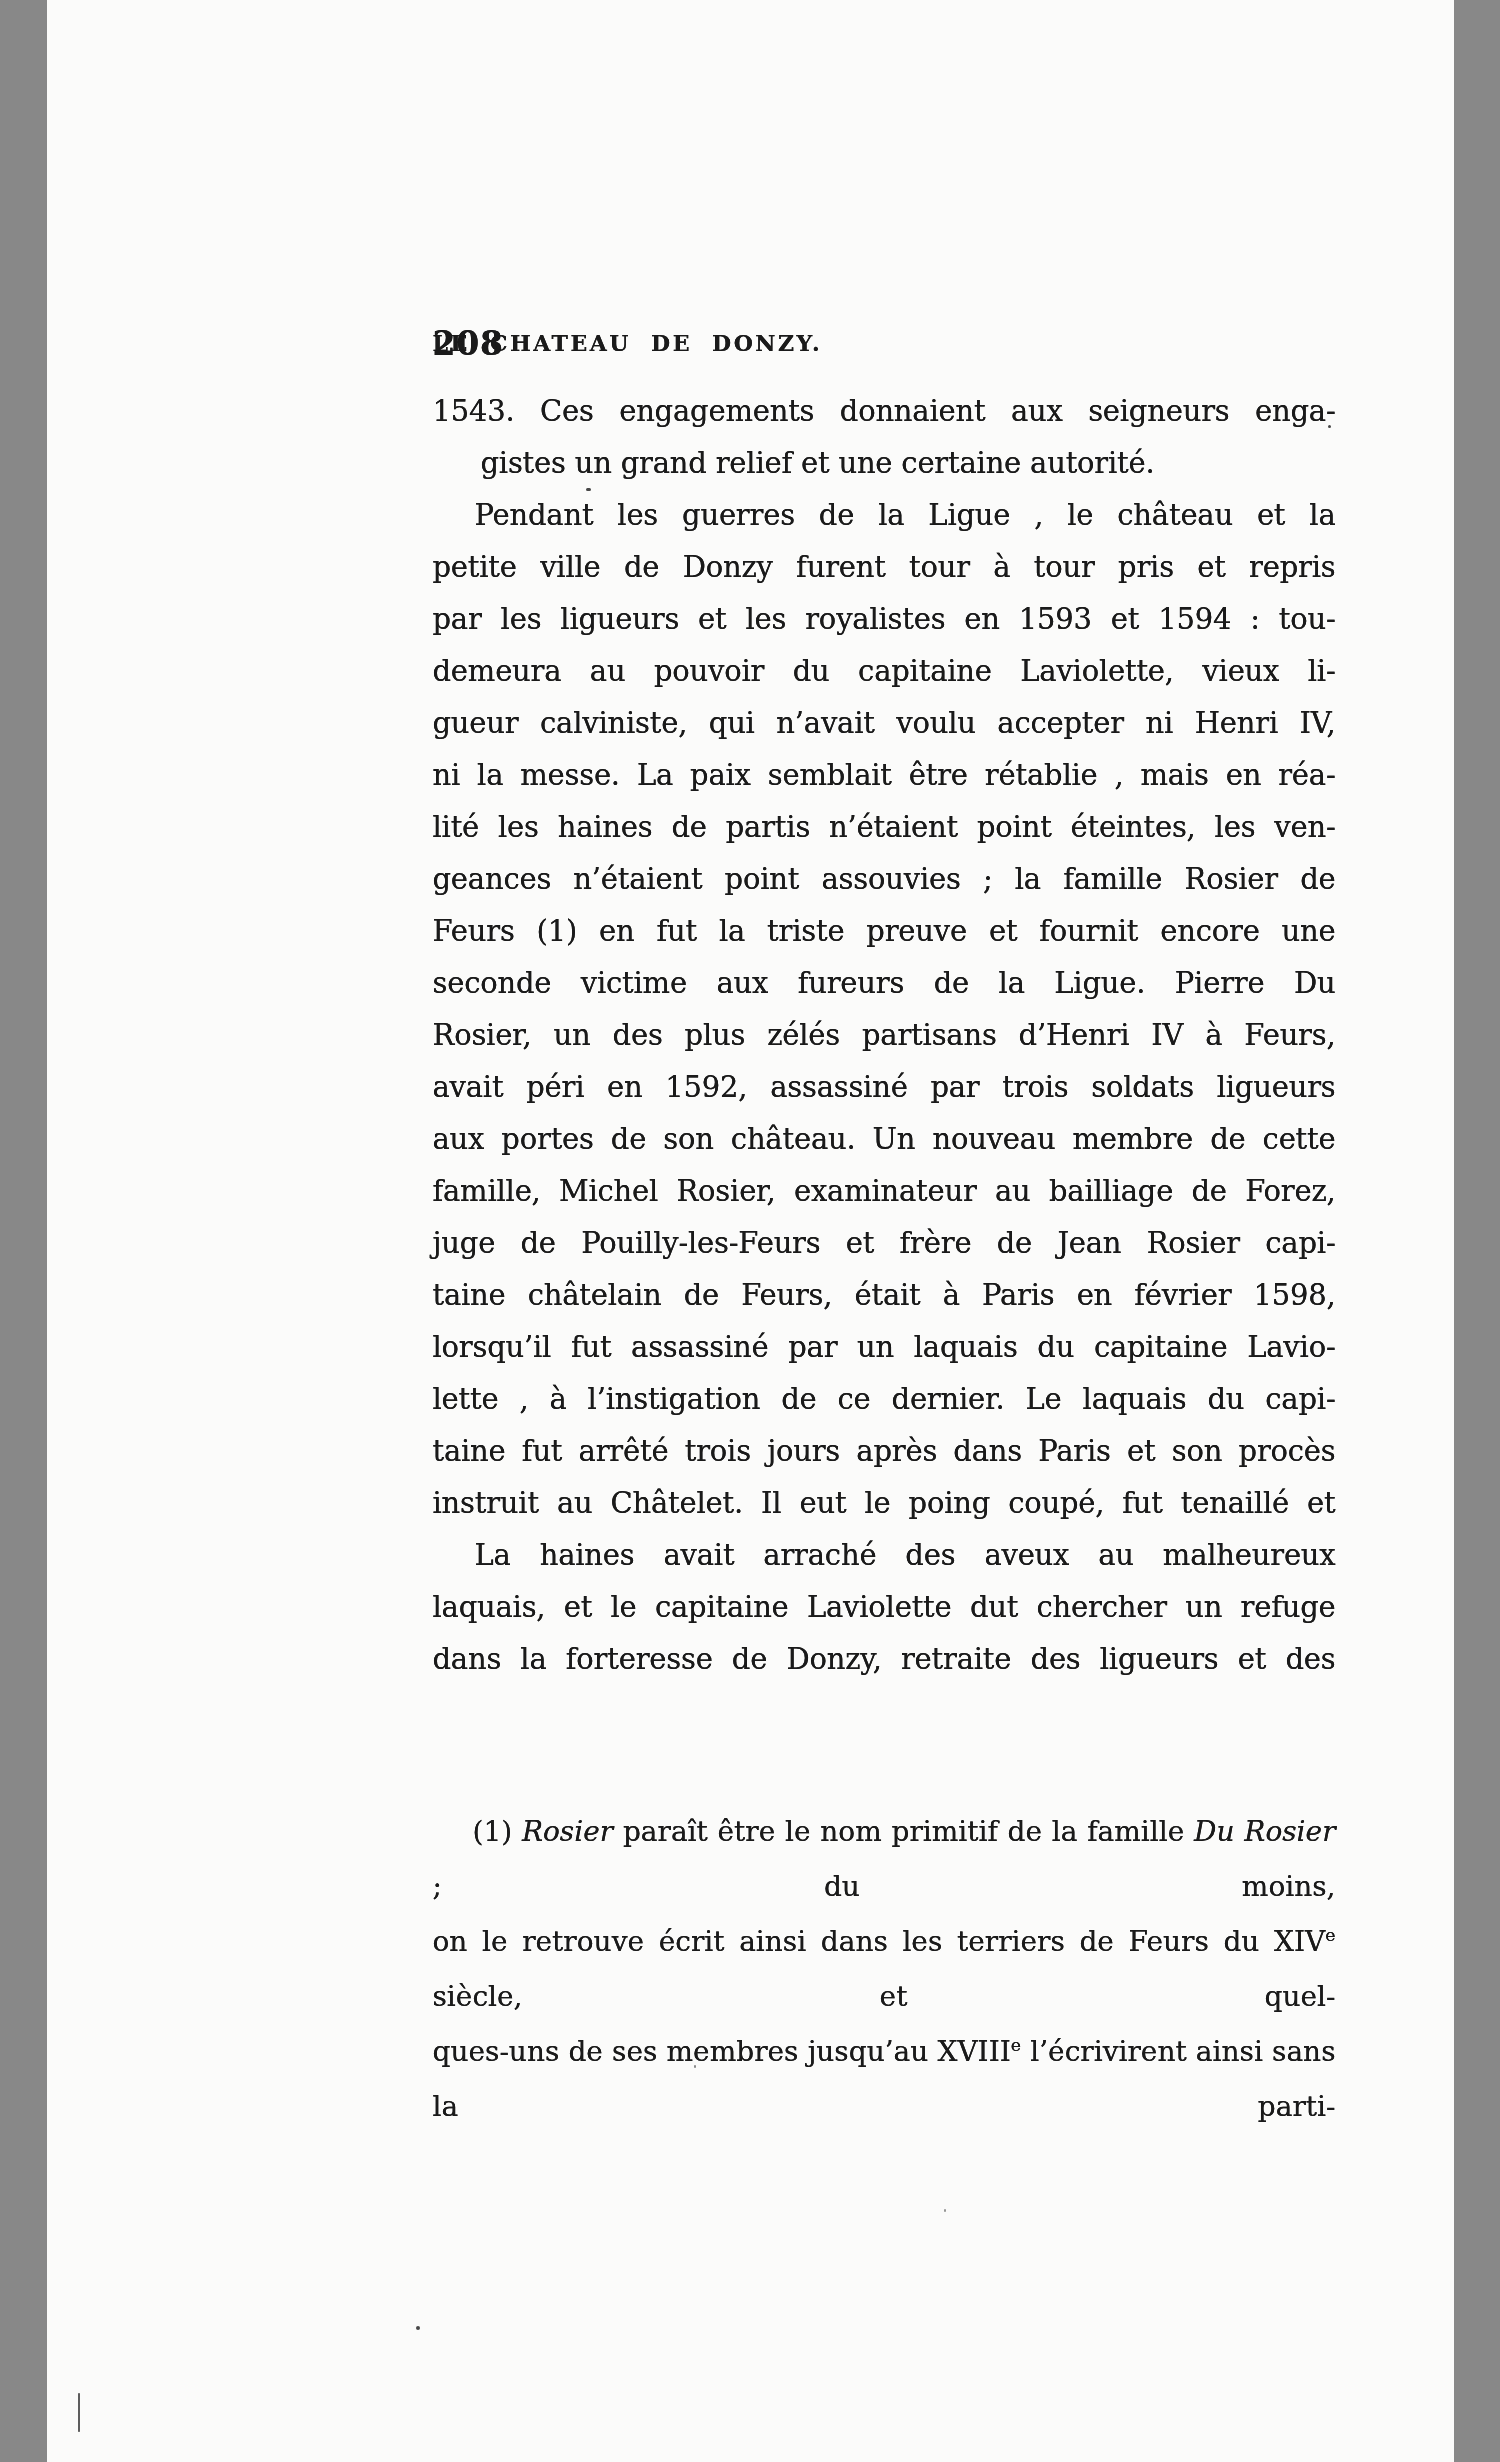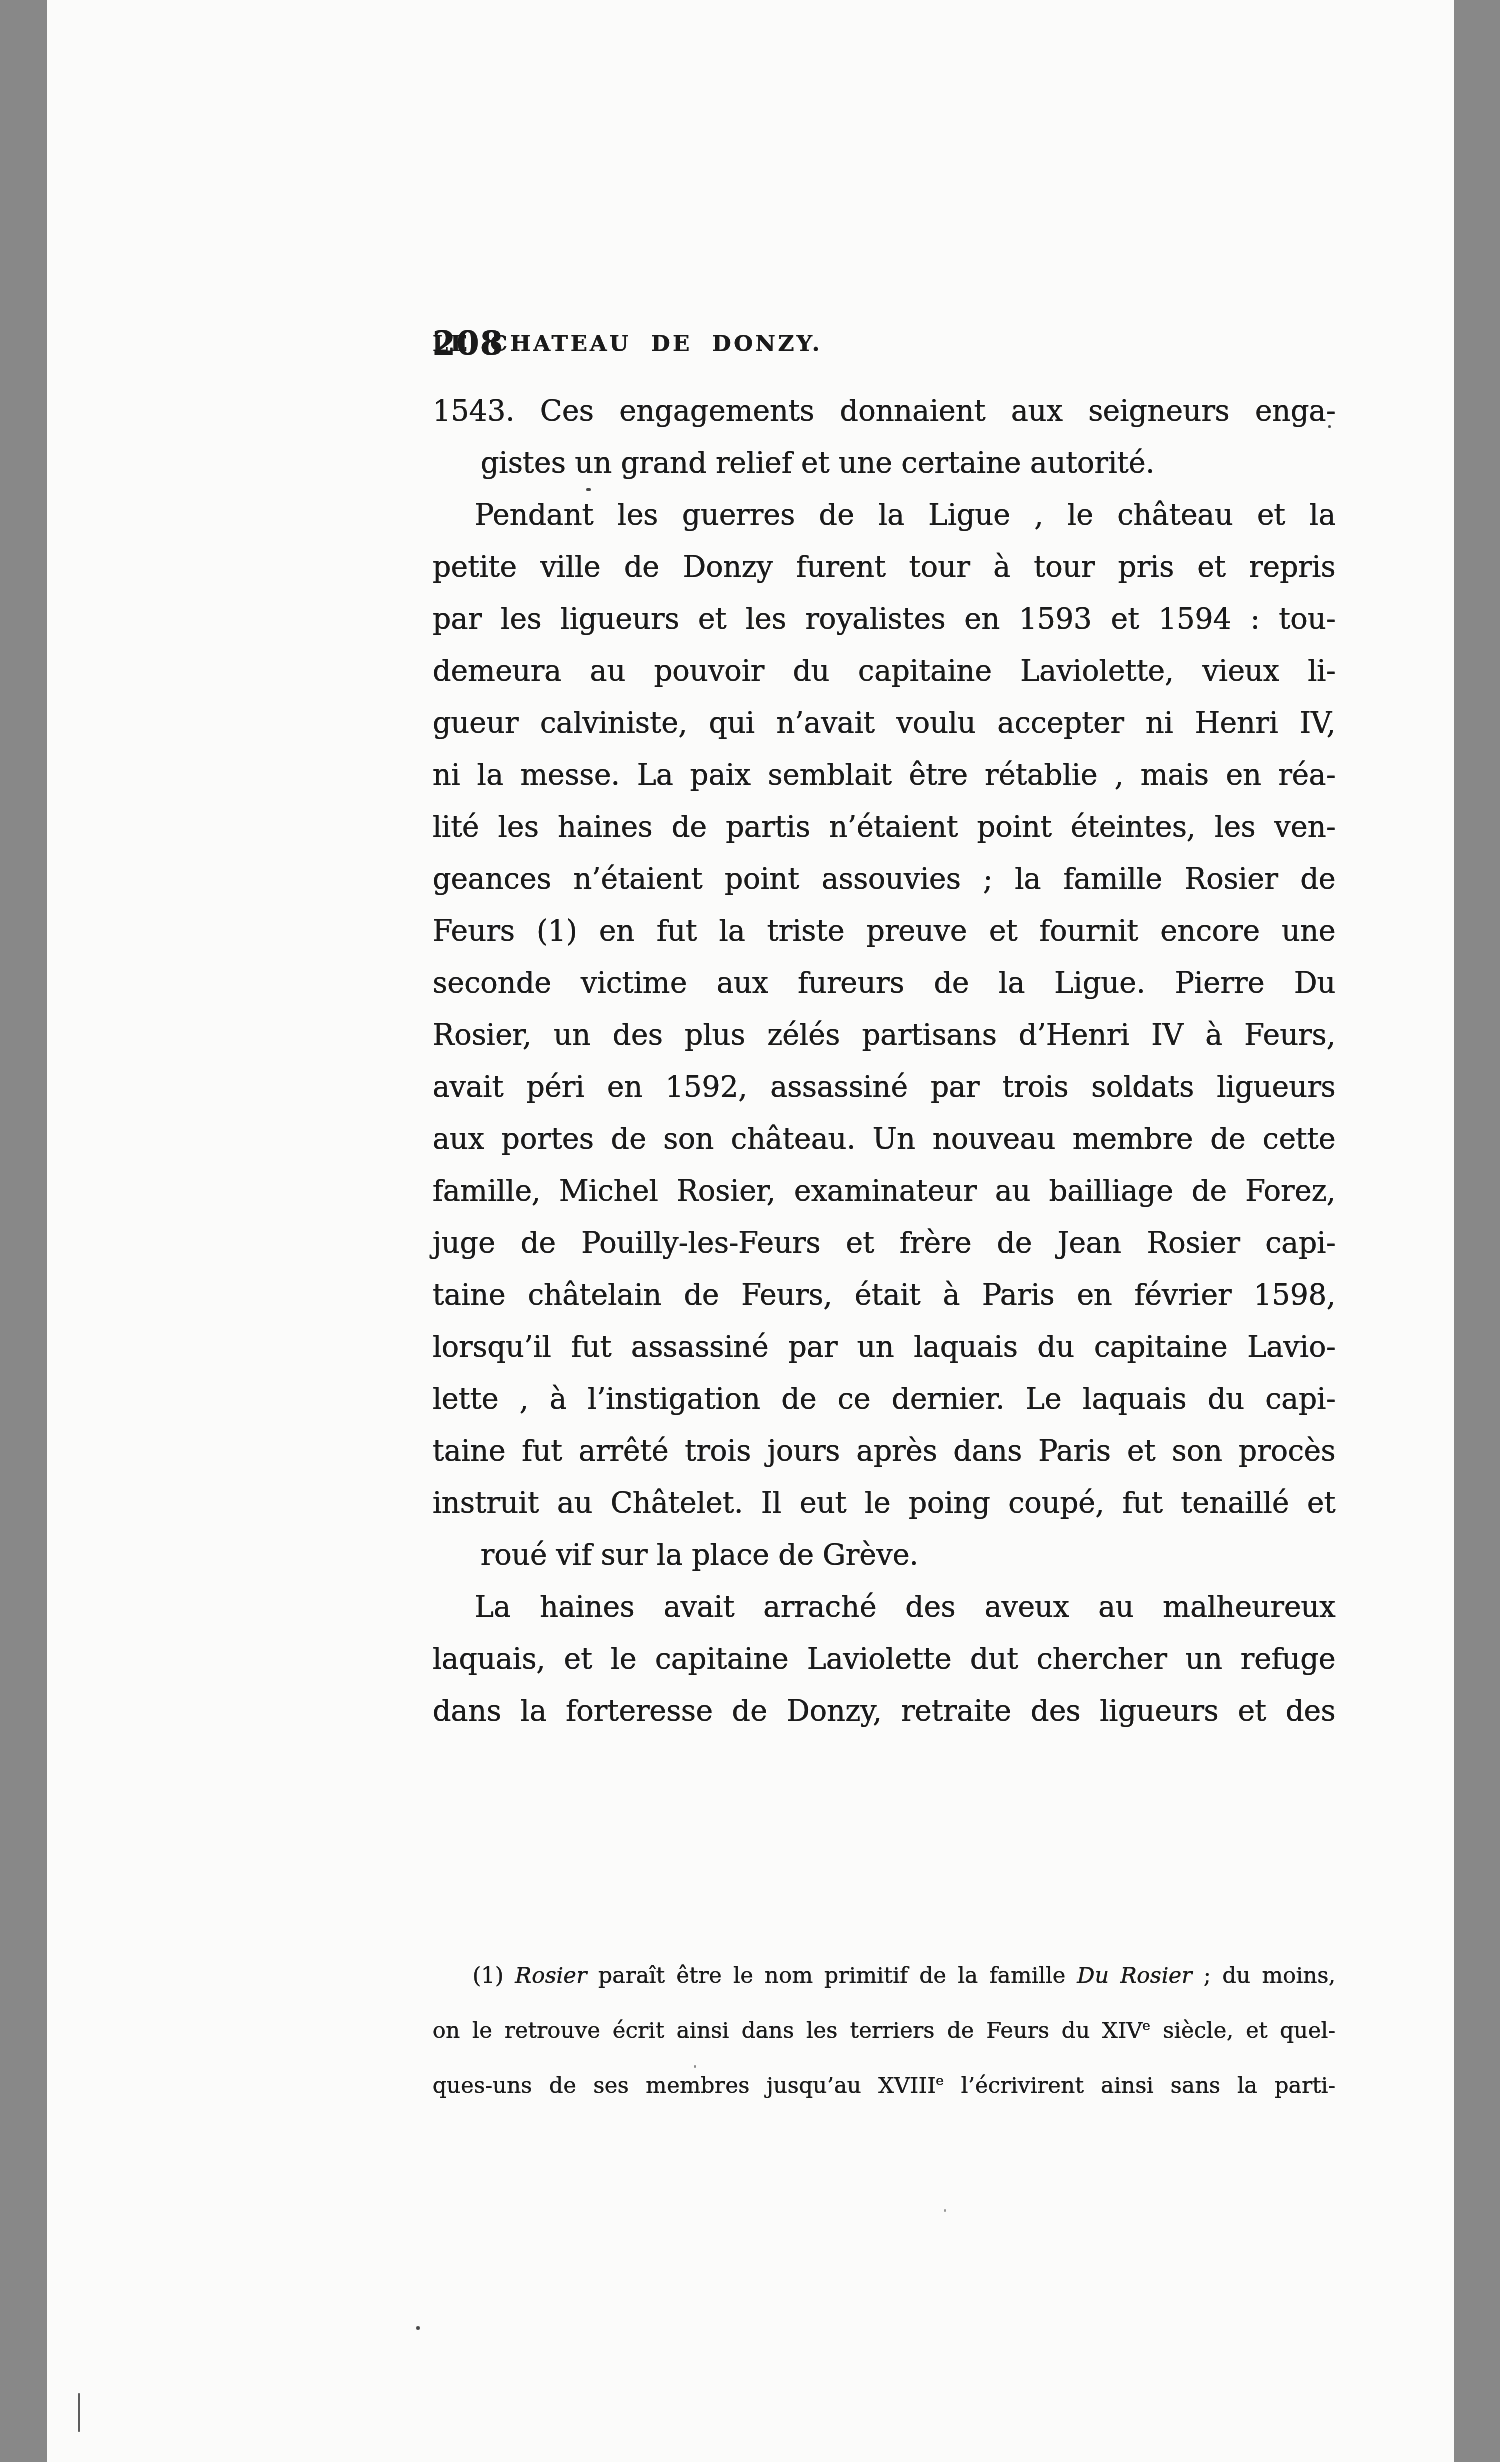--- a/index.html
+++ b/index.html
@@ -39,22 +39,22 @@
     text-shadow:0 0 0.4px currentColor;
   }
   .line{
     text-align:justify;
     text-align-last:justify;
   }
   .line.para-end{text-align-last:left;margin-left:48px;}
   .line.indent{text-indent:42px;}
   
   .footnote{
-    position:absolute;left:386px;top:1948px;width:903px;
-    font-size:22px;line-height:55px;
+    position:absolute;left:386px;top:1804px;width:903px;
+    font-size:28px;line-height:55px;
     text-shadow:0 0 0.3px currentColor;
   }
   .footnote .line{text-align:justify;text-align-last:justify;}
   .footnote .line.para-end{text-align-last:left;}
   .footnote .line.indent{text-indent:40px;}
   .it{font-style:italic;}
   .sup{font-size:0.62em;vertical-align:super;line-height:0;}
   
   .speck{position:absolute;background:var(--ink);border-radius:50%;opacity:0.8;}
   .sp1{left:539px;top:488px;width:5.9px;height:3.4px;border-radius:1.7px;}
@@ -91,21 +91,20 @@
       <div class="line">Rosier, un des plus zélés partisans d’Henri IV à Feurs,</div>
       <div class="line">avait péri en 1592, assassiné par trois soldats ligueurs</div>
       <div class="line">aux portes de son château. Un nouveau membre de cette</div>
       <div class="line">famille, Michel Rosier, examinateur au bailliage de Forez,</div>
       <div class="line">juge de Pouilly-les-Feurs et frère de Jean Rosier capi-</div>
       <div class="line">taine châtelain de Feurs, était à Paris en février 1598,</div>
       <div class="line">lorsqu’il fut assassiné par un laquais du capitaine Lavio-</div>
       <div class="line">lette , à l’instigation de ce dernier. Le laquais du capi-</div>
       <div class="line">taine fut arrêté trois jours après dans Paris et son procès</div>
       <div class="line">instruit au Châtelet. Il eut le poing coupé, fut tenaillé et</div>
-      <div class="line para-end">roué vif sur la place de Grève.</div>
       <div class="line indent">La haines avait arraché des aveux au malheureux</div>
       <div class="line">laquais, et le capitaine Laviolette dut chercher un refuge</div>
       <div class="line">dans la forteresse de Donzy, retraite des ligueurs et des</div>
     </div>
 
   <div class="footnote">
       <div class="line indent"><span>(1) </span><span class="it">Rosier</span><span> paraît être le nom primitif de la famille </span><span class="it">Du Rosier</span><span> ; du moins,</span></div>
       <div class="line"><span>on le retrouve écrit ainsi dans les terriers de Feurs du XIV</span><span class="sup">e</span><span> siècle, et quel-</span></div>
       <div class="line"><span>ques-uns de ses membres jusqu’au XVIII</span><span class="sup">e</span><span> l’écrivirent ainsi sans la parti-</span></div>
     </div>

